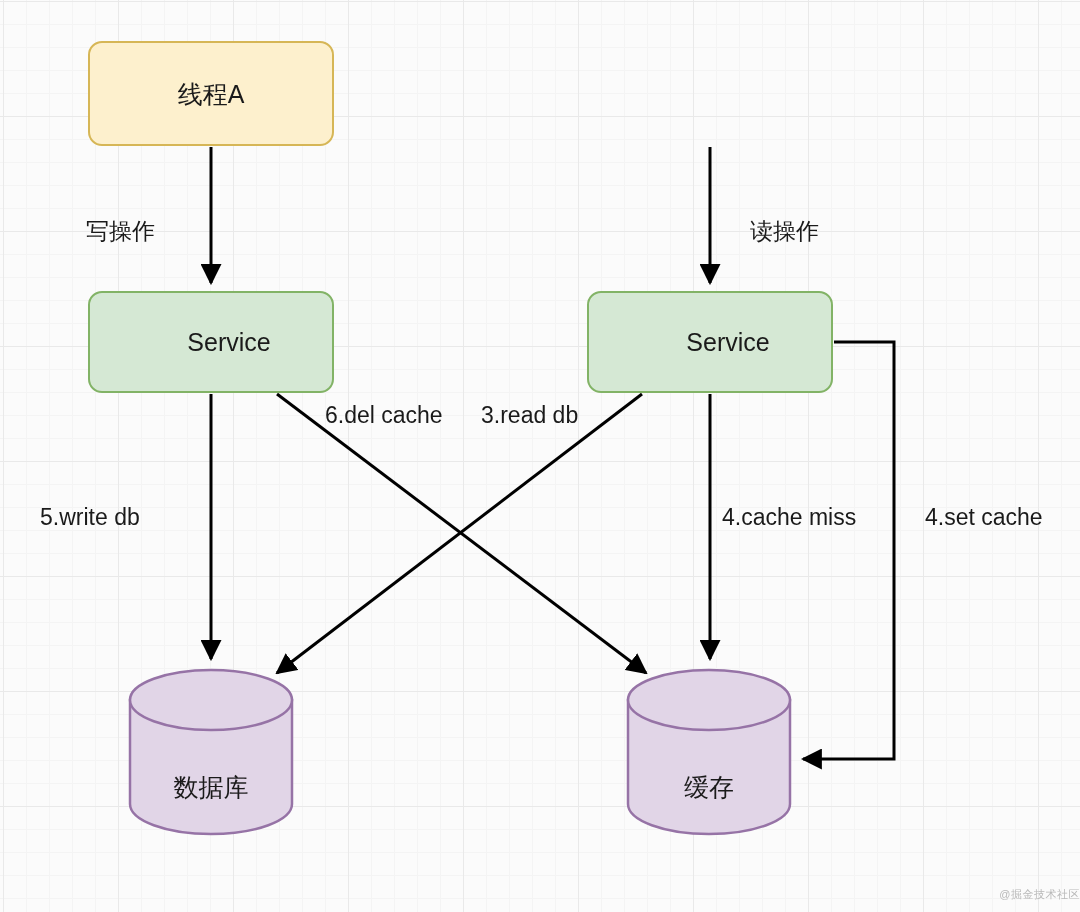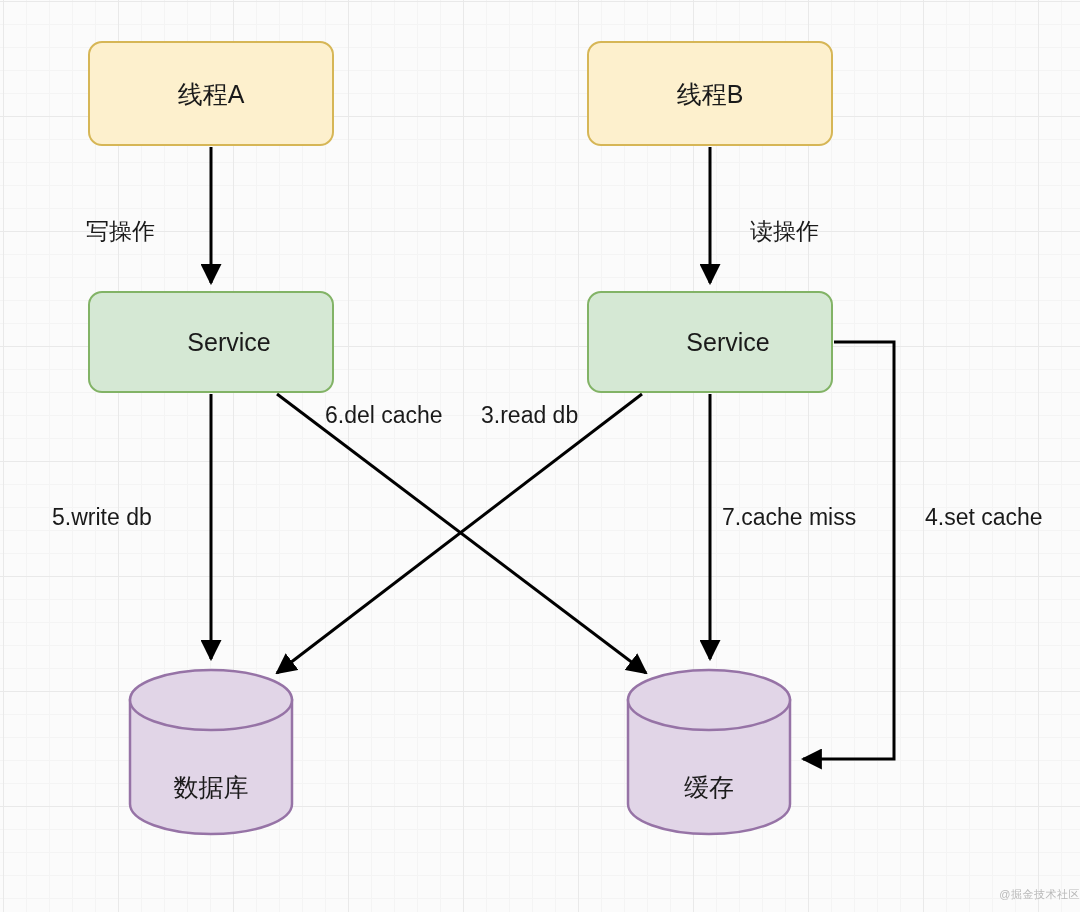--- a/index.html
+++ b/index.html
@@ -128,23 +128,20 @@
 
     <g>
       <polyline points="834,342 894,342 894,759 803,759" fill="none" stroke="#000" stroke-width="3" marker-end="url(#arrow)"></polyline>
     </g>
   </svg>
 
   <div class="node box thread" style="left:88px; top:41px; width:246px; height:105px;">
     <span>线程A</span>
   </div>
 
-  <div class="node box thread" style="left:587px; top:41px; width:246px; height:105px;">
-    <span>线程B</span>
-  </div>
 
   <div class="node box service" style="left:88px; top:291px; width:246px; height:102px;">
     <span>Service</span>
   </div>
 
   <div class="node box service" style="left:587px; top:291px; width:246px; height:102px;">
     <span>Service</span>
   </div>
 
   <div class="cyl-wrap" style="left:128px; top:668px; width:166px; height:168px;">
@@ -159,20 +156,20 @@
     <svg class="cyl-svg" width="166" height="168" viewBox="0 0 166 168">
       <path d="M2,32 L2,136 A81,30 0 0 0 164,136 L164,32 Z" fill="#e1d5e7" stroke="#9673a6" stroke-width="2.5"></path>
       <ellipse cx="83" cy="32" rx="81" ry="30" fill="#e1d5e7" stroke="#9673a6" stroke-width="2.5"></ellipse>
     </svg>
     <div class="cyl-label" style="top:103px;">缓存</div>
   </div>
 
   <div class="edge-label" style="left:86px;  top:220px;">写操作</div>
   <div class="edge-label" style="left:750px; top:220px;">读操作</div>
   <div class="edge-label" style="left:325px; top:404px;">6.del cache</div>
-  <div class="edge-label" style="left:722px; top:506px;">7.cache miss</div>
+  <div class="edge-label" style="left:722px; top:506px;">4.cache miss</div>
   <div class="edge-label" style="left:481px; top:404px;">3.read db</div>
   <div class="edge-label" style="left:925px; top:506px;">4.set cache</div>
-  <div class="edge-label" style="left:52px;  top:506px;">5.write db</div>
+  <div class="edge-label" style="left:40px;  top:506px;">5.write db</div>
 
   <div class="watermark">@掘金技术社区</div>
 
 </div>
 
 </body></html>

